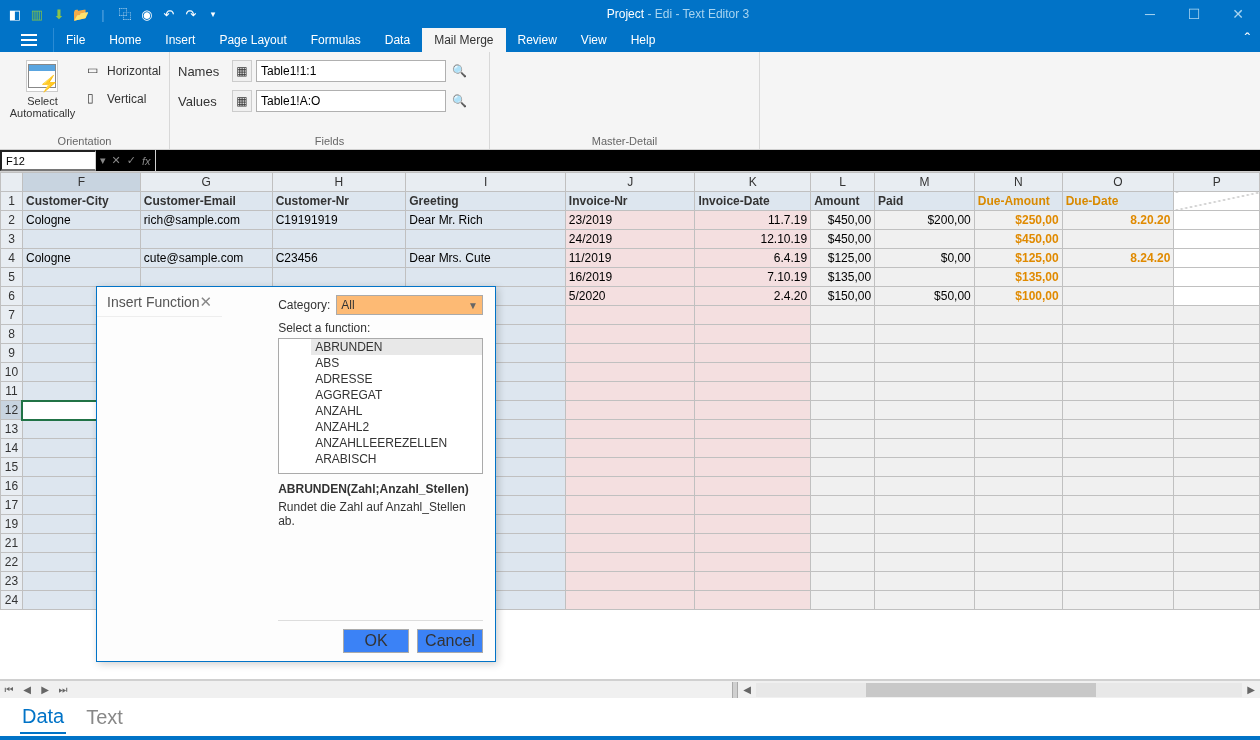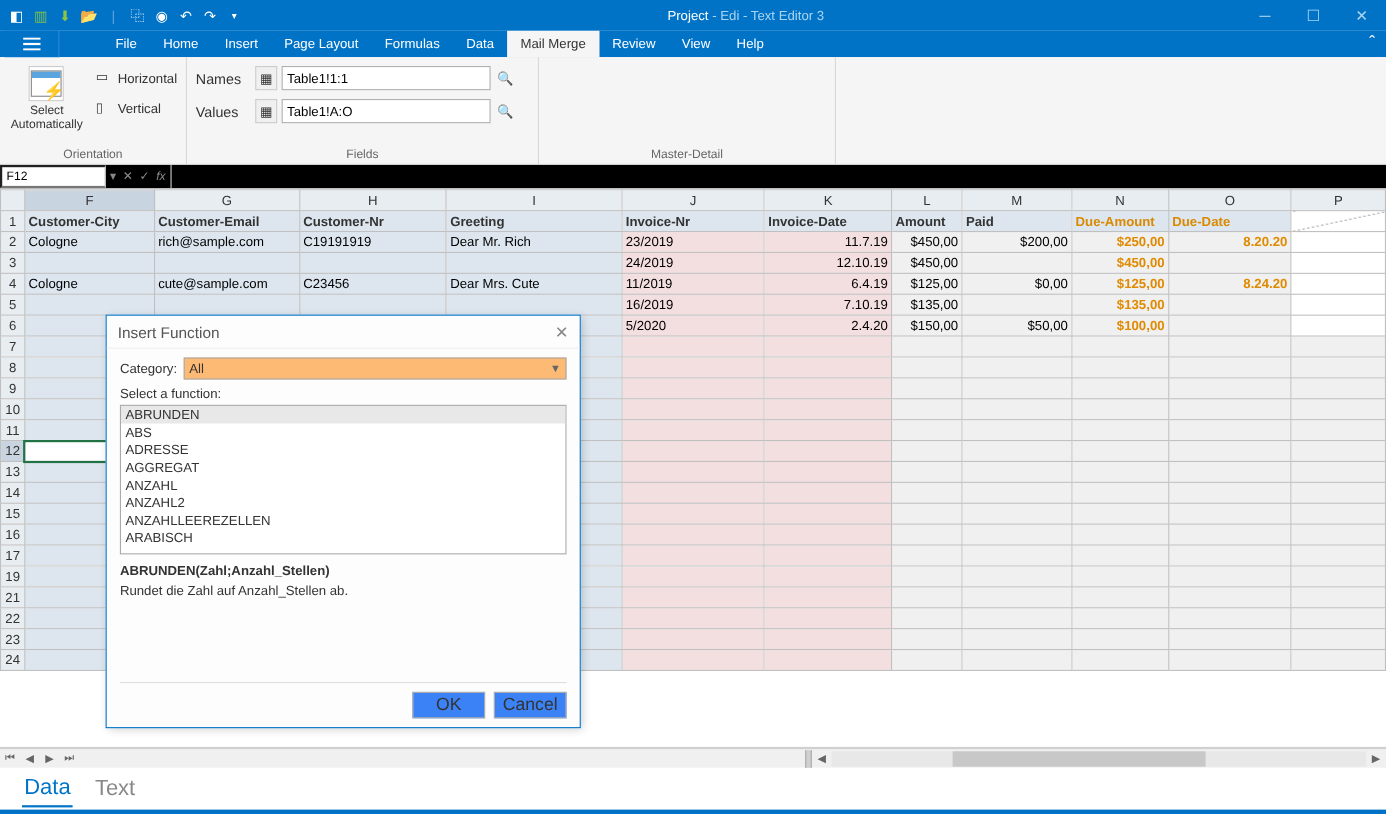--- a/index.html
+++ b/index.html
@@ -9,21 +9,21 @@
 .titlebar { height: 28px; background: #0173c7; display: flex; align-items: center; color: #fff; font-size: 12px; }
 .titlebar .qat { display: flex; align-items: center; gap: 4px; padding: 0 6px; }
 .titlebar .qat-icon { width: 18px; height: 18px; display: flex; align-items: center; justify-content: center; font-size: 13px; color: #fff; }
 .titlebar .title { flex: 1; text-align: center; }
 .titlebar .title .proj { color: #fff; }
 .titlebar .title .sub { color: #a8d4f0; }
 .titlebar .winbtns { display: flex; }
 .titlebar .winbtn { width: 44px; height: 28px; display: flex; align-items: center; justify-content: center; color: #a8d4f0; font-size: 14px; }
 
 
-.menubar { height: 24px; background: #0173c7; display: flex; align-items: center; padding-left: 4px; gap: 39px; }
+.menubar { height: 24px; background: #0173c7; display: flex; align-items: center; padding-left: 4px; }
 .menubar .file-tab { width: 50px; height: 24px; display: flex; align-items: center; justify-content: center; color: #fff; background: #0173c7; border-right: 1px solid #2b8bd4; }
 .menubar .file-tab svg { fill: #fff; }
 .menubar .mitem { padding: 0 12px; color: #fff; font-size: 12px; height: 24px; display: flex; align-items: center; cursor: pointer; }
 .menubar .mitem.active { background: #f5f5f5; color: #333; }
 .menubar .collapse { margin-left: auto; padding: 0 10px; color: #fff; }
 
 
 .ribbon { height: 98px; background: #f5f5f5; border-bottom: 1px solid #d0d0d0; display: flex; }
 .rgroup { border-right: 1px solid #d8d8d8; padding: 4px 8px 2px; display: flex; flex-direction: column; }
 .rgroup .glabel { font-size: 11px; color: #666; text-align: center; margin-top: auto; padding-top: 2px; }
@@ -70,29 +70,29 @@
 
 
 .bottomtabs { height: 38px; display: flex; align-items: center; padding: 0 20px; gap: 18px; background: #fff; }
 .bottomtabs .btab { font-size: 20px; color: #888; padding: 4px 2px; }
 .bottomtabs .btab.active { color: #0173c7; border-bottom: 2px solid #0173c7; }
 
 
 .statusbar { height: 22px; background: #0173c7; }
 
 
-.dialog { position: absolute; left: 96px; top: 286px; width: 432px; height: 376px; background: #fdfdfd; border: 1px solid #0173c7; box-shadow: 2px 2px 8px rgba(0,0,0,0.2); display: flex; flex-direction: column; }
+.dialog { position: absolute; left: 96px; top: 286px; width: 400px; height: 376px; background: #fdfdfd; border: 1px solid #0173c7; box-shadow: 2px 2px 8px rgba(0,0,0,0.2); display: flex; flex-direction: row; gap: 44px; }
 .dialog .dtitle { height: 30px; display: flex; align-items: center; padding: 0 10px; font-size: 14px; color: #555; border-bottom: 1px solid #eee; }
 .dialog .dtitle .dclose { margin-left: auto; color: #888; font-size: 15px; }
 .dialog .dbody { padding: 8px 12px; flex: 1; display: flex; flex-direction: column; font-size: 12px; color: #333; }
 .dialog .drow { display: flex; align-items: center; gap: 6px; margin-bottom: 6px; }
 .dialog .dselect { flex: 1; height: 20px; border: 1px solid #aaa; background: #fdba74; padding: 0 4px; font-size: 12px; display: flex; align-items: center; justify-content: space-between; }
 .dialog .dselect .darr { color: #666; font-size: 10px; }
 .dialog .dlist { border: 1px solid #aaa; height: 136px; overflow-y: scroll; background: #fff; font-size: 12px; }
-.dialog .dlist .ditem { padding: 1px 4px; }
+.dialog .dlist .ditem { padding: 1px 4px; margin-left: 32px; }
 .dialog .dlist .ditem.sel { background: #e8e8e8; }
 .dialog .ddesc { padding: 8px 0; }
 .dialog .ddesc .sig { font-weight: bold; margin-bottom: 4px; }
 .dialog .dbtns { border-top: 1px solid #ddd; padding: 8px 0 0; display: flex; justify-content: flex-end; gap: 8px; margin-top: auto; }
 .dialog .dbtn { width: 66px; height: 24px; border: 1px solid #aaa; background: #3b82f6; font-size: 16px; display: flex; align-items: center; justify-content: center; }
 
 
 .lightning { color: #f0b000; font-size: 16px; }
 .cal { width: 28px; height: 24px; border: 1px solid #888; background: linear-gradient(#5aa5e0, #5aa5e0 6px, #fff 6px); position: relative; }
 </style>

